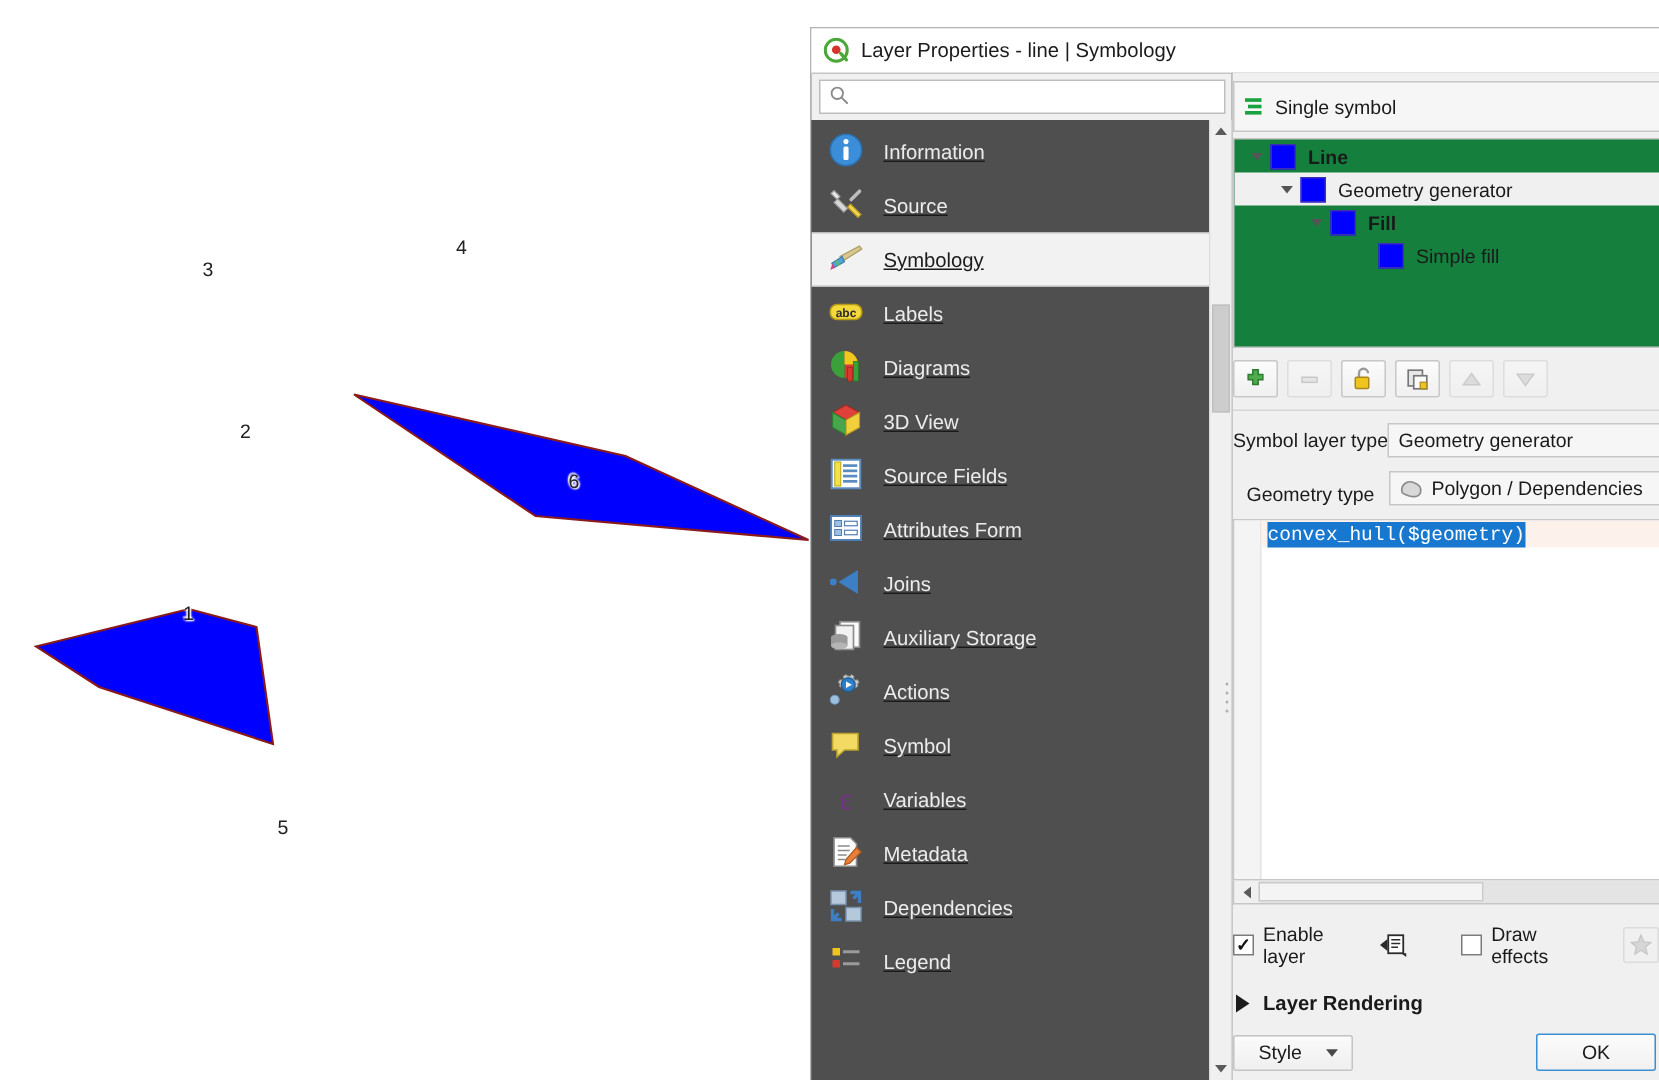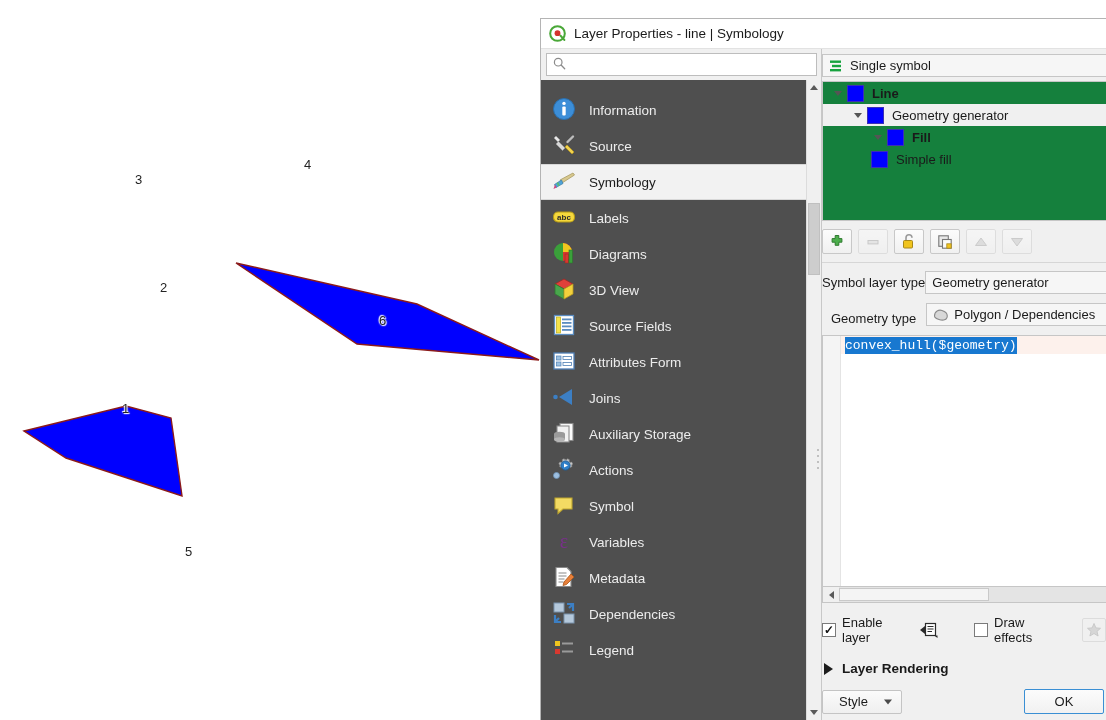--- a/index.html
+++ b/index.html
@@ -82,21 +82,22 @@
     flex: 1; font-size: 12.5px;
     font-family: "Liberation Sans", sans-serif;
     background: transparent; color: #222;
     margin-left: 5px;
   }
   #nav-scroll-area { flex: 1 1 auto; display: flex; min-height: 0; }
   #nav-list {
     flex: 1 1 auto;
     background: #4f4f4f;
     overflow: hidden;
-    padding-top: 12px;
+    padding-top: 3px;
+    text-decoration: underline;
   }
   .nav-item {
     height: 36px;
     display: flex; align-items: center;
     padding-left: 10px;
     color: #ececec;
     font-size: 13.5px;
     cursor: default;
   }
   .nav-item.selected {
@@ -139,21 +140,21 @@
   
   #right-pane {
     flex: 1 1 auto;
     background: #f0f0f0;
     display: flex; flex-direction: column;
     padding: 0;
     min-width: 0;
   }
   #renderer-row { padding: 5px 0 4px 0; }
   #renderer-combo {
-    height: 23px;
+    height: 34px;
     background: #f6f6f6;
     border: 1px solid #c6c6c6;
     display: flex; align-items: center;
     padding: 0 6px;
     font-size: 13px;
     margin-right: -1px;
   }
   #renderer-combo .ri { margin-right: 7px; display: flex; }
 
   #symbol-tree {
@@ -638,21 +639,21 @@
             <span class="swatch"></span>
             <span class="tree-label">Geometry generator</span>
           </div>
           <div class="tree-row" style="padding-left:46px;">
             <span class="expander">
                 <span class="tri-sm-down"></span>
               </span>
             <span class="swatch"></span>
             <span class="tree-label bold">Fill</span>
           </div>
-          <div class="tree-row" style="padding-left:48px;">
+          <div class="tree-row" style="padding-left:96px;">
             <span class="swatch"></span>
             <span class="tree-label">Simple fill</span>
           </div>
         </div>
 
         <div id="symbol-toolbar">
           <div class="tb-btn">
             <svg width="16" height="16" viewBox="0 0 16 16">
               <path d="M6.2 1.5 h3.6 v3.1 h3.1 v3.6 h-3.1 v3.1 h-3.6 v-3.1 h-3.1 v-3.6 h3.1 z" fill="#4cae4c" stroke="#2f7a2f" stroke-width="1"></path>
             </svg>

